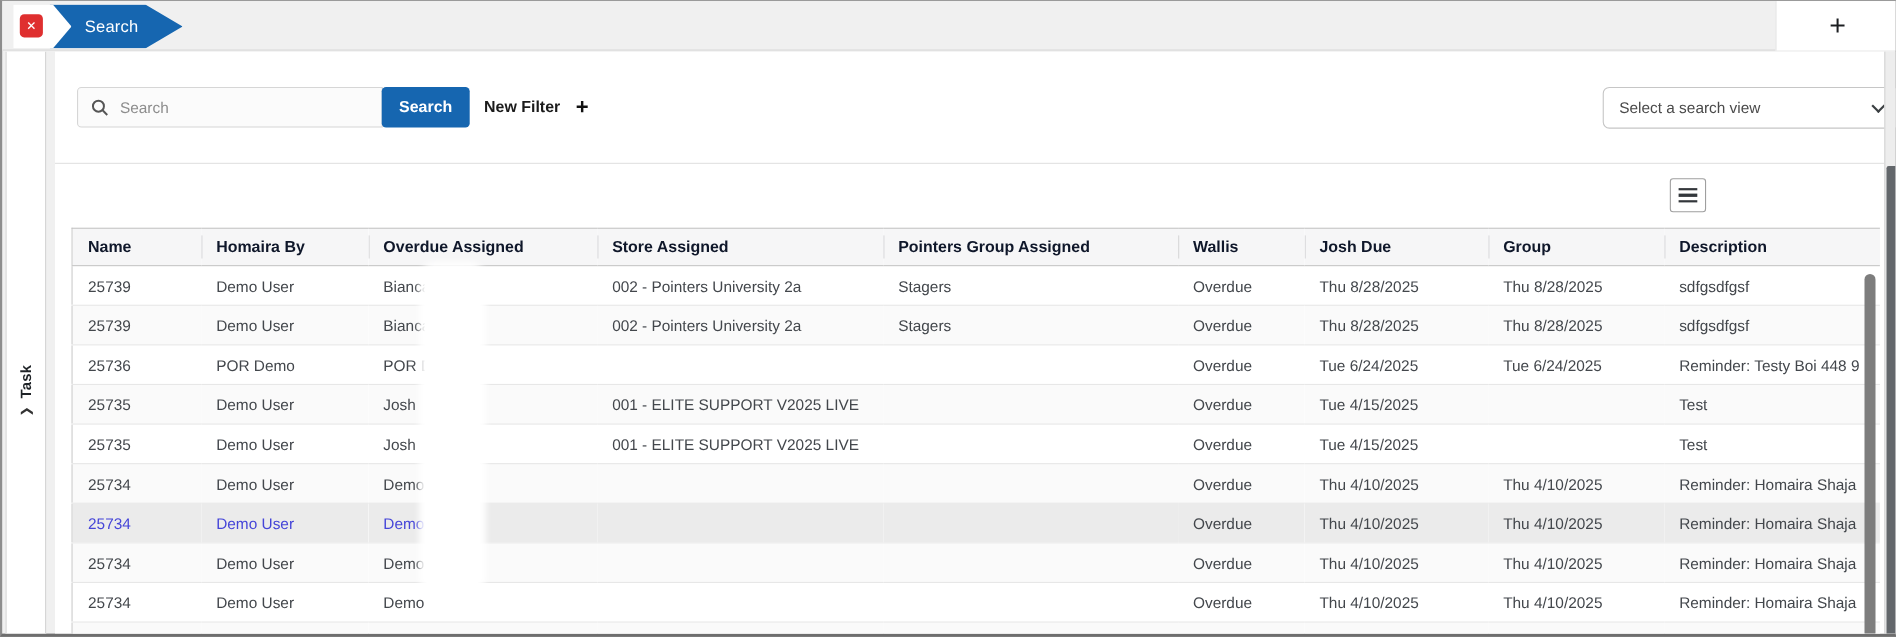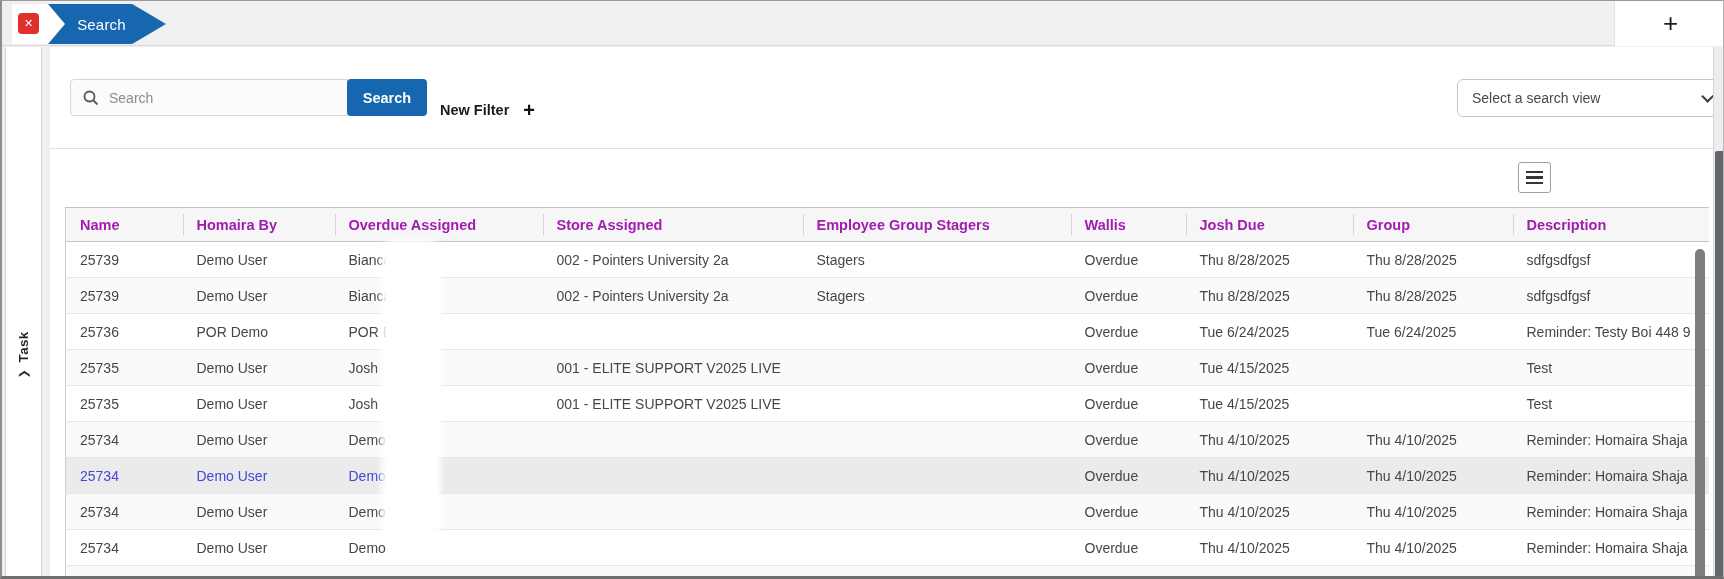--- a/index.html
+++ b/index.html
@@ -39,21 +39,21 @@
 
   .search-box { position:absolute; left:20px; top:32px; width:278px; height:37px; background:#fbfbfb;
                 border:1px solid #d6d6d6; border-radius:4px 0 0 4px; display:flex; align-items:center; }
   .search-box svg { margin-left:12px; flex:0 0 auto; }
   .search-box input { border:none; outline:none; background:transparent; font-family:inherit;
                       font-size:14px; color:#333; padding-left:10px; width:200px; }
   .search-box input::placeholder { color:#8d8d8d; }
   .search-btn { position:absolute; left:297px; top:32px; width:80px; height:37px; background:var(--accent,#1666b0);
                 color:#fff; border:none; border-radius:4px; font-family:inherit; font-size:14.5px;
                 font-weight:bold; cursor:pointer; }
-  .new-filter { position:absolute; left:390px; top:44px; height:37px; display:flex; align-items:center;
+  .new-filter { position:absolute; left:390px; top:32px; height:37px; display:flex; align-items:center;
                 gap:14px; cursor:pointer; }
   .new-filter .nf-lbl { font-size:14.5px; font-weight:bold; color:#1b1b1b; }
   .new-filter .nf-plus { font-size:20px; font-weight:bold; color:#111; line-height:1; }
 
   .view-select { position:absolute; left:1407px; top:32px; width:270px; height:38px; background:#fff;
                  border:1px solid #c6c6c6; border-radius:6px; display:flex; align-items:center;
                  justify-content:space-between; padding:0 16px 0 14px; cursor:pointer; }
   .view-select .vs-lbl { font-size:14px; color:#4a4a4a; }
   .chev-down { width:9px; height:9px; border-right:2px solid #3c4043; border-bottom:2px solid #3c4043;
                transform:rotate(45deg) translateY(-3px); }
@@ -61,21 +61,21 @@
   .menu-btn { position:absolute; left:1468px; top:115px; width:33px; height:31px; background:#fff;
               border:1px solid #9f9f9f; border-radius:3px; display:flex; flex-direction:column;
               align-items:center; justify-content:center; gap:3px; cursor:pointer; }
   .menu-btn i { display:block; width:17px; height:2.5px; background:#33373b; }
 
   
   .grid-wrap { position:absolute; left:15px; top:160px; width:1643px; }
   table { border-collapse:collapse; table-layout:fixed; width:1643px;
           border-left:1px solid #cccccc; border-top:1px solid #c4c4c4; }
   thead th { height:34px; background:#f6f6f7; text-align:left; padding-left:14px; font-size:14.5px;
-             font-weight:bold; color:#a21caf; border-bottom:1px solid #c6c6c6; position:relative;
+             font-weight:bold; color:#0f172a; border-bottom:1px solid #c6c6c6; position:relative;
              white-space:nowrap; overflow:hidden; cursor:pointer; }
   thead th + th::before { content:""; position:absolute; left:0; top:6px; bottom:6px; width:1px;
                           background:#d4d4d6; }
   tbody td { height:36px; padding-left:14px; font-size:14px; color:#43474c; white-space:nowrap;
              overflow:hidden; border-bottom:1px solid #e7e7e7; cursor:pointer; }
   tbody tr.even td { background:#fafafa; }
   tbody tr.highlighted td { background:var(--highlight-bg,#ebebeb); }
   tbody td.link-blue { color:var(--link-blue,#4545d8); }
 
   
@@ -157,21 +157,21 @@
           <col style="width:167px">
             <col style="width:160px">
             <col style="width:196px">
         </colgroup>
         <thead>
           <tr>
             <th>Name</th>
             <th>Homaira By</th>
             <th>Overdue Assigned</th>
             <th>Store Assigned</th>
-            <th>Employee Group Stagers</th>
+            <th>Pointers Group Assigned</th>
             <th>Wallis</th>
             <th>Josh Due</th>
             <th>Group</th>
             <th>Description</th>
           </tr>
         </thead>
         <tbody>
             <tr>
               <td>25739</td>
               <td>Demo User</td>

